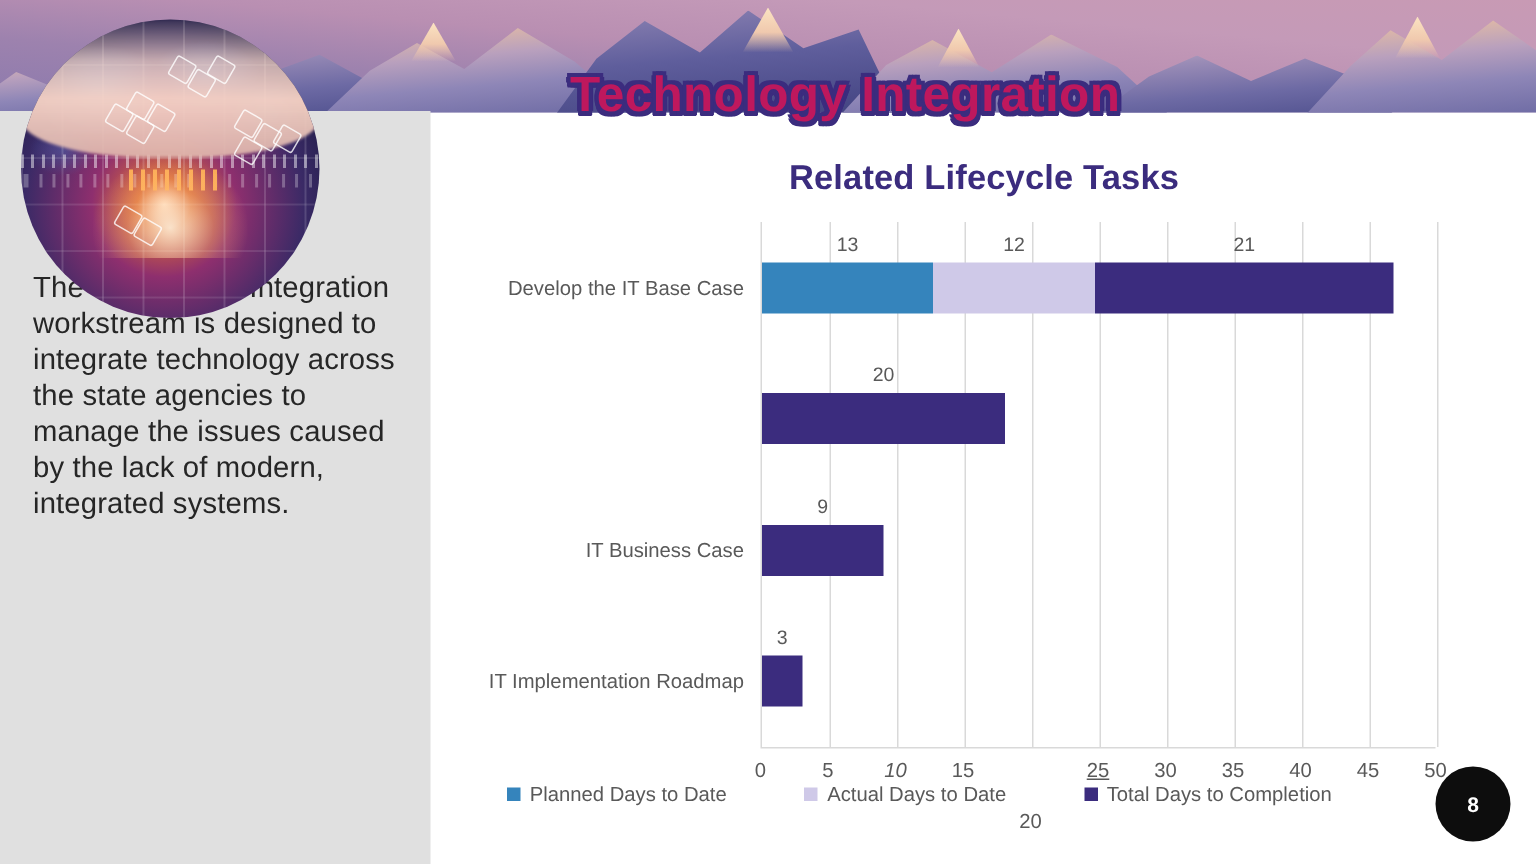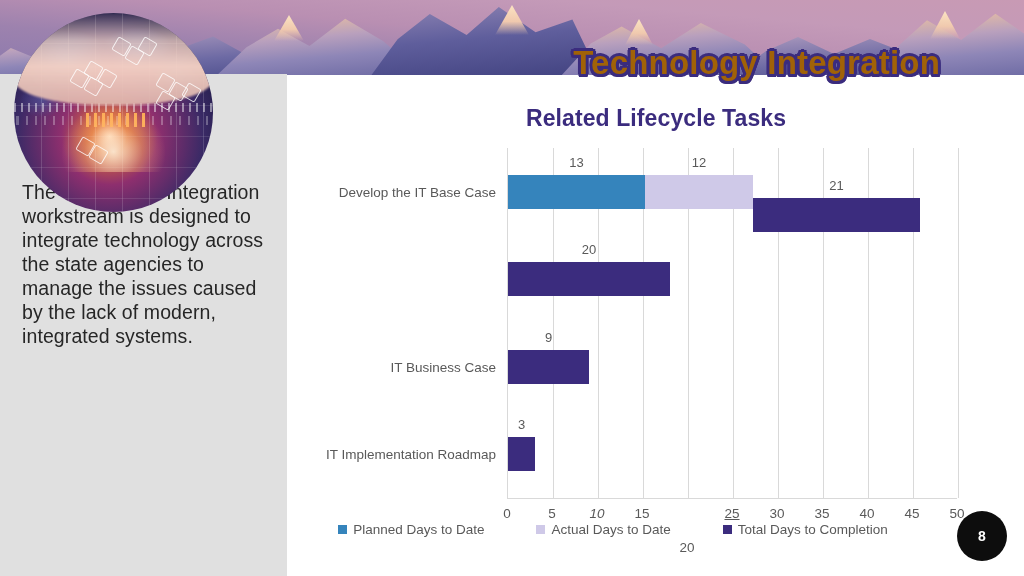--- a/index.html
+++ b/index.html
@@ -43,25 +43,25 @@
     position: absolute;
     background: linear-gradient(180deg, #fbe3c2 0%, #f0c9ae 55%, rgba(240,201,174,0) 100%);
   }
 
   
   .slide-title {
     position: absolute;
     left: 380px;
     top: 22px;
     width: 560px;
-    text-align: right;
+    text-align: left;
     font-size: 33px;
     font-weight: bold;
     letter-spacing: 0.2px;
-    color: #a16207;
+    color: #be185d;
     z-index: 6;
     text-shadow:
       -2.4px -2.4px 0 #3b2c7e,  2.4px -2.4px 0 #3b2c7e,
       -2.4px  2.4px 0 #3b2c7e,  2.4px  2.4px 0 #3b2c7e,
       -3px 0 0 #3b2c7e, 3px 0 0 #3b2c7e,
        0 -3px 0 #3b2c7e, 0 3px 0 #3b2c7e,
       -2px 3px 0 #3b2c7e, 2px 3px 0 #3b2c7e;
   }
 
   
@@ -333,29 +333,29 @@
         <div class="gridline" style="left: 180px;"></div>
         <div class="gridline" style="left: 225px;"></div>
         <div class="gridline" style="left: 270px;"></div>
         <div class="gridline" style="left: 315px;"></div>
         <div class="gridline" style="left: 360px;"></div>
         <div class="gridline" style="left: 405px;"></div>
         <div class="gridline" style="left: 450px;"></div>
         <div class="cat-row" style="top: 0px; height: 87.5px;">
           <div class="cat-label">Develop the IT Base Case</div>
           <div class="bar-track">
-            <div class="seg-wrap" title="Planned Days to Date: 13" style="width: 137px;">
+            <div class="seg-wrap" title="Planned Days to Date: 13" style="width: 114px;">
               <div class="seg" style="background: rgb(53, 132, 188);"></div>
               <div class="seg-val">13</div>
             </div>
             <div class="seg-wrap" title="Actual Days to Date: 12" style="width: 108px;">
               <div class="seg" style="background: rgb(207, 201, 232);"></div>
               <div class="seg-val">12</div>
             </div>
-            <div class="seg-wrap" title="Total Days to Completion: 21" style="width: 167px; margin-top: 23px;">
+            <div class="seg-wrap" title="Total Days to Completion: 21" style="width: 199px;">
               <div class="seg" style="background: rgb(59, 44, 126);"></div>
               <div class="seg-val">21</div>
             </div>
           </div>
         </div>
         <div class="cat-row" style="top: 87.5px; height: 87.5px;">
           <div class="bar-track">
             <div class="seg-wrap" title="Total Days to Completion: 18" style="width: 162px;">
               <div class="seg" style="background: rgb(59, 44, 126);"></div>
               <div class="seg-val">20</div>

